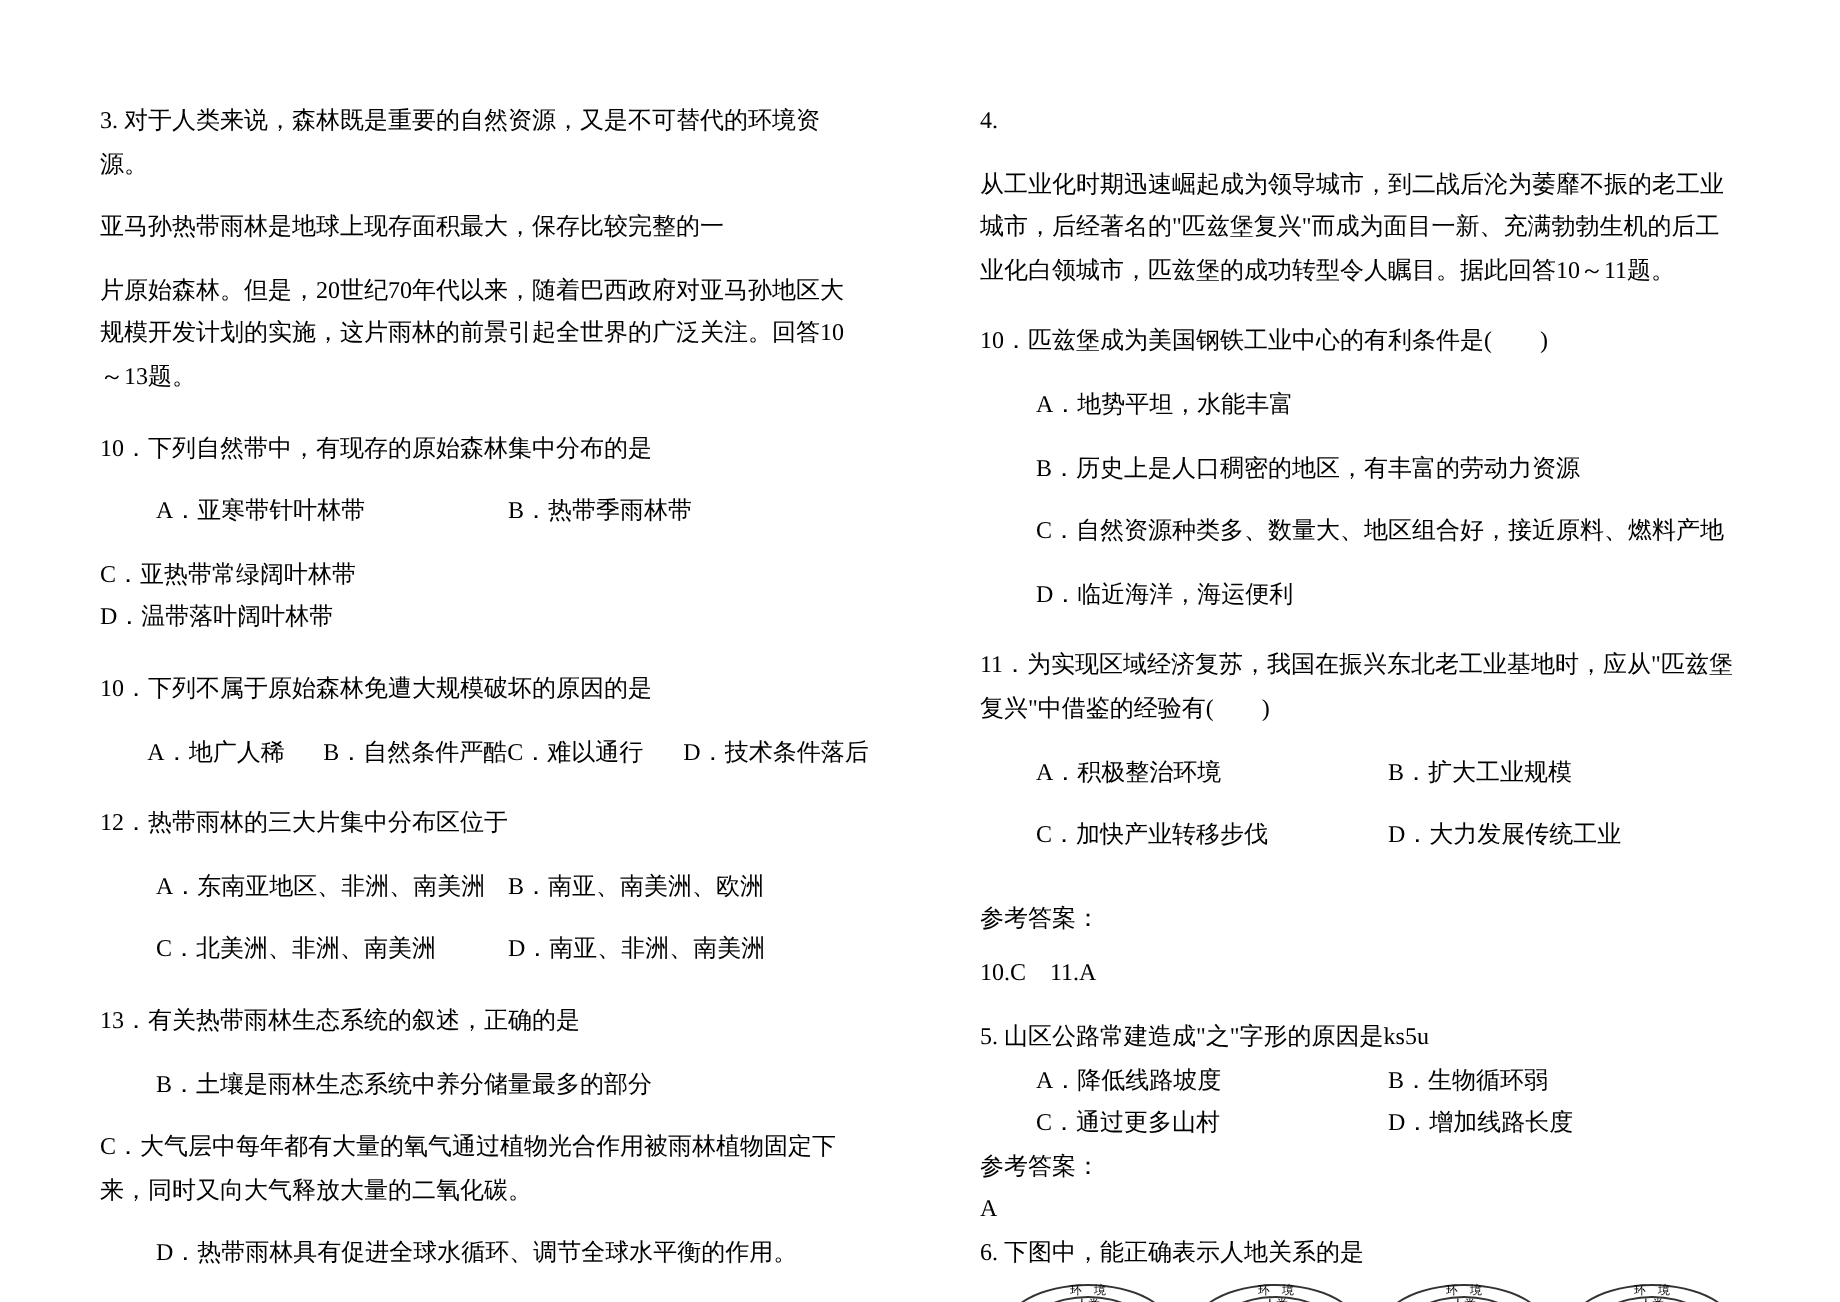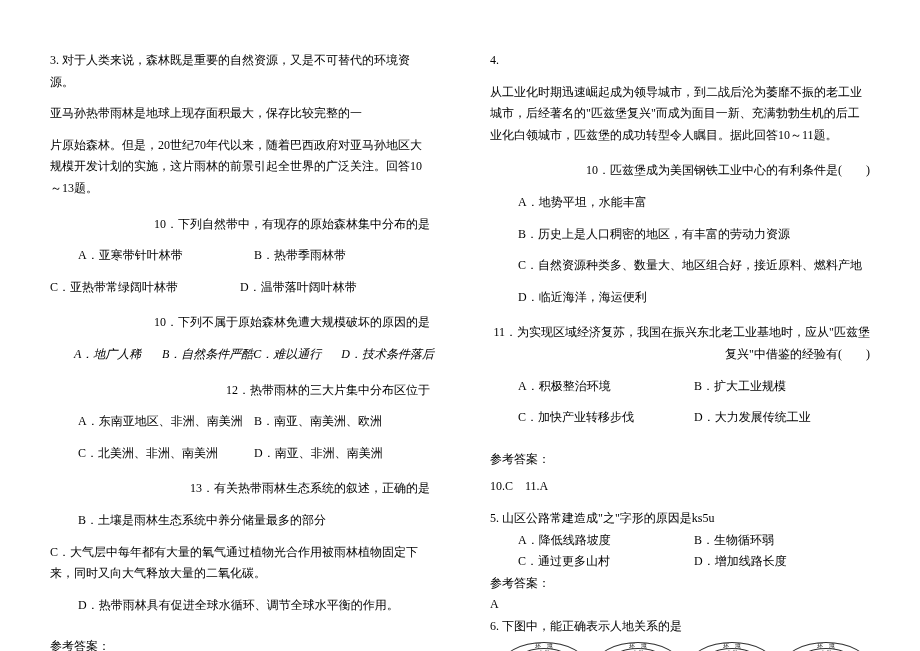--- a/index.html
+++ b/index.html
@@ -19,30 +19,30 @@
       height: 100%;
     }
     .column {
       flex: 1;
       display: flex;
       flex-direction: column;
     }
     .left-col { flex: 1; }
     .right-col { flex: 1; }
     .para { margin-bottom: 10px; }
-    .question { margin-bottom: 10px; margin-top: 4px; text-align: right; }
+    .question { margin-bottom: 10px; margin-top: 4px; }
     .options-row {
       display: flex;
       margin-bottom: 10px;
       padding-left: 28px;
       justify-content: center;
     }
     .options-row .opt { flex: 1; white-space: nowrap; }
     .options-row.two .opt { flex: 0 0 50%; }
-    .options-row.four .opt { flex: 0 0 25%; font-style: italic; }
+    .options-row.four .opt { flex: 0 0 25%; }
     .indented { padding-left: 28px; margin-bottom: 10px; }
     .answer-header { margin-top: 10px; margin-bottom: 6px; font-weight: normal; }
     .answer { margin-bottom: 10px; }
     .diagrams {
       display: flex;
       gap: 6px;
       padding-left: 10px;
     }
     .diagram {
       width: 88px;
@@ -81,21 +81,21 @@
   <div class="column left-col">
     <div class="para">3. 对于人类来说，森林既是重要的自然资源，又是不可替代的环境资源。</div>
     <div class="para">亚马孙热带雨林是地球上现存面积最大，保存比较完整的一</div>
     <div class="para">片原始森林。但是，20世纪70年代以来，随着巴西政府对亚马孙地区大规模开发计划的实施，这片雨林的前景引起全世界的广泛关注。回答10～13题。</div>
 
     <div class="question">10．下列自然带中，有现存的原始森林集中分布的是</div>
     <div class="options-row two">
       <span class="opt">A．亚寒带针叶林带</span>
       <span class="opt">B．热带季雨林带</span>
     </div>
-    <div class="options-row two" style="padding-left:0;">
+    <div class="options-row two" style="padding-left:0;flex-direction:column;">
       <span class="opt">C．亚热带常绿阔叶林带</span>
       <span class="opt">D．温带落叶阔叶林带</span>
     </div>
 
     <div class="question">10．下列不属于原始森林免遭大规模破坏的原因的是</div>
     <div class="options-row four">
       <span class="opt">A．地广人稀</span>
       <span class="opt">B．自然条件严酷</span>
       <span class="opt">C．难以通行</span>
       <span class="opt">D．技术条件落后</span>

